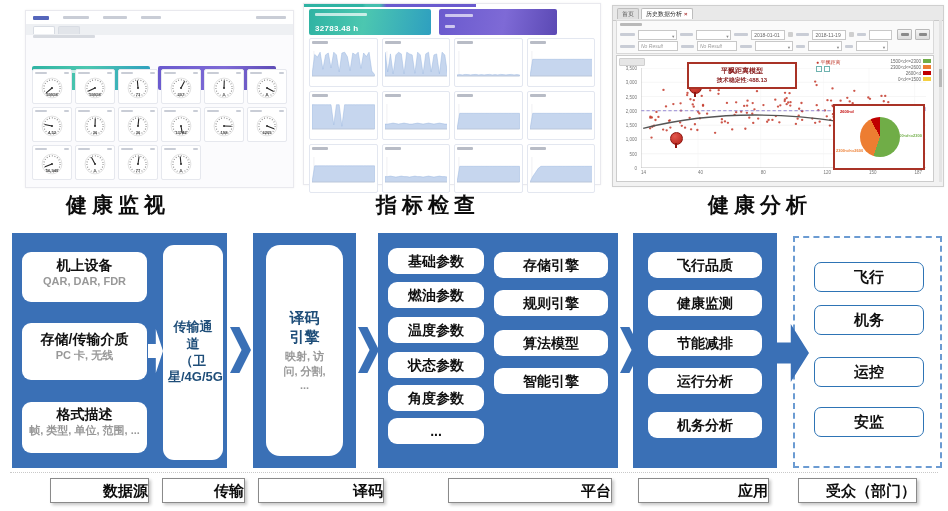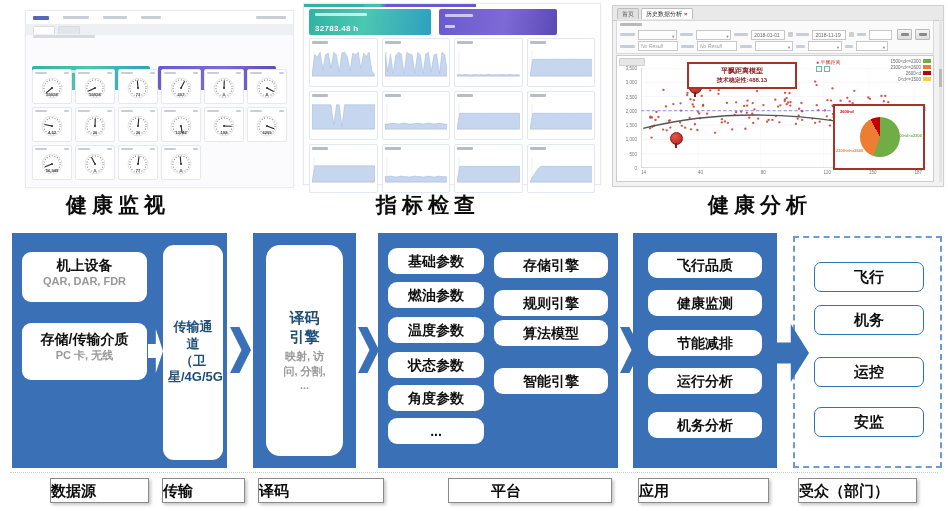--- a/index.html
+++ b/index.html
@@ -71,21 +71,21 @@
   .wbox{position:absolute;background:#fff;border-radius:9px;text-align:center;overflow:hidden;}
   .wtitle{display:block;font-size:14px;font-weight:bold;color:#111;margin-top:5px;}
   .wsub{display:block;font-size:11px;font-weight:600;color:#989898;line-height:1.25;padding:0 6px;}
   .pbox{line-height:26px;font-size:14px;font-weight:bold;color:#111;}
   .chev{position:absolute;background:#3a70b6;clip-path:polygon(0 0,45% 0,100% 50%,45% 100%,0 100%,55% 50%);width:21px;height:46px;top:327px;}
   .warrow{position:absolute;background:#fff;clip-path:polygon(0 34%,52% 34%,52% 0,100% 50%,52% 100%,52% 66%,0 66%);}
   .bigarrow{position:absolute;background:#3a70b6;clip-path:polygon(0 32%,52% 32%,52% 0,100% 50%,52% 100%,52% 68%,0 68%);left:771px;top:324px;width:38px;height:58px;z-index:2;}
   .dashedbox{position:absolute;left:793px;top:236px;width:145px;height:228px;background:#fff;border:2px dashed #6b9bd2;}
   .audbox{position:absolute;left:19px;width:108px;height:28px;background:#fff;border:1.5px solid #2e74b5;border-radius:7px;text-align:center;line-height:28px;font-size:15px;font-weight:bold;color:#111;}
   .dots{position:absolute;left:10px;right:10px;top:472px;border-top:1px dotted #c9c9c9;}
-  .stageLabel{position:absolute;top:478px;height:23px;background:#fff;border:1px solid #8a8a8a;box-shadow:2px 2px 3px rgba(0,0,0,.22);font-weight:bold;font-size:15px;text-align:left;line-height:23px;color:#0d0d0d;}
+  .stageLabel{position:absolute;top:478px;height:23px;background:#fff;border:1px solid #8a8a8a;box-shadow:2px 2px 3px rgba(0,0,0,.22);font-weight:bold;font-size:15px;text-align:right;line-height:23px;color:#0d0d0d;}
 </style>
 </head>
 <body>
 
 <div class="stage">
 
   <div class="shot p1">
     <div class="p1-header">
       <span class="bb" style="width:16px;height:4px;background:#5566bb;"></span>
       <span class="bb" style="width:26px;height:3px;"></span>
@@ -720,20 +720,24 @@
 
   <div class="bluebox" style="left:12px;top:233px;width:215px;height:235px;">
     <div class="wbox" style="left:10px;top:19px;width:125px;height:50px;">
       <span class="wtitle">机上设备</span>
       <span class="wsub">QAR, DAR, FDR</span>
     </div>
     <div class="wbox" style="left:10px;top:90px;width:125px;height:57px;">
       <span class="wtitle" style="margin-top:8px;">存储/传输介质</span>
       <span class="wsub">PC 卡, 无线</span>
     </div>
+    <div class="wbox" style="left:10px;top:169px;width:125px;height:51px;">
+      <span class="wtitle" style="margin-top:4px;">格式描述</span>
+      <span class="wsub">帧, 类型, 单位, 范围, ...</span>
+    </div>
     <span class="warrow" style="left:136px;top:96px;width:15px;height:44px;"></span>
     <div class="wbox" style="left:151px;top:12px;width:60px;height:215px;border-radius:11px;display:flex;flex-direction:column;justify-content:center;">
       <span style="display:block;font-size:13px;font-weight:bold;color:#1f4e79;line-height:1.3;padding:0 5px;">传输通道</span>
       <span style="display:block;font-size:13px;font-weight:bold;color:#1f4e79;line-height:1.3;padding:0 5px;">（卫星/4G/5G）</span>
     </div>
   </div>
 
   <span class="chev" style="left:230px;"></span>
 
   <div class="bluebox" style="left:253px;top:233px;width:103px;height:235px;">
@@ -747,21 +751,21 @@
 
   <div class="bluebox" style="left:378px;top:233px;width:240px;height:235px;">
     <div class="wbox pbox" style="left:10px;top:15px;width:96px;height:26px;"><span>基础参数</span></div>
     <div class="wbox pbox" style="left:10px;top:49px;width:96px;height:26px;"><span>燃油参数</span></div>
     <div class="wbox pbox" style="left:10px;top:84px;width:96px;height:26px;"><span>温度参数</span></div>
     <div class="wbox pbox" style="left:10px;top:119px;width:96px;height:26px;"><span>状态参数</span></div>
     <div class="wbox pbox" style="left:10px;top:152px;width:96px;height:26px;"><span>角度参数</span></div>
     <div class="wbox pbox" style="left:10px;top:185px;width:96px;height:26px;"><span>...</span></div>
     <div class="wbox pbox" style="left:116px;top:19px;width:114px;height:26px;"><span>存储引擎</span></div>
     <div class="wbox pbox" style="left:116px;top:57px;width:114px;height:26px;"><span>规则引擎</span></div>
-    <div class="wbox pbox" style="left:116px;top:87px;width:114px;height:26px;"><span>算法模型</span></div>
+    <div class="wbox pbox" style="left:116px;top:97px;width:114px;height:26px;"><span>算法模型</span></div>
     <div class="wbox pbox" style="left:116px;top:135px;width:114px;height:26px;"><span>智能引擎</span></div>
   </div>
 
   <span class="chev" style="left:620px;"></span>
 
   <div class="bluebox" style="left:633px;top:233px;width:144px;height:235px;">
     <div class="wbox pbox" style="left:15px;top:19px;width:114px;height:26px;"><span>飞行品质</span></div>
     <div class="wbox pbox" style="left:15px;top:57px;width:114px;height:26px;"><span>健康监测</span></div>
     <div class="wbox pbox" style="left:15px;top:97px;width:114px;height:26px;"><span>节能减排</span></div>
     <div class="wbox pbox" style="left:15px;top:135px;width:114px;height:26px;"><span>运行分析</span></div>

